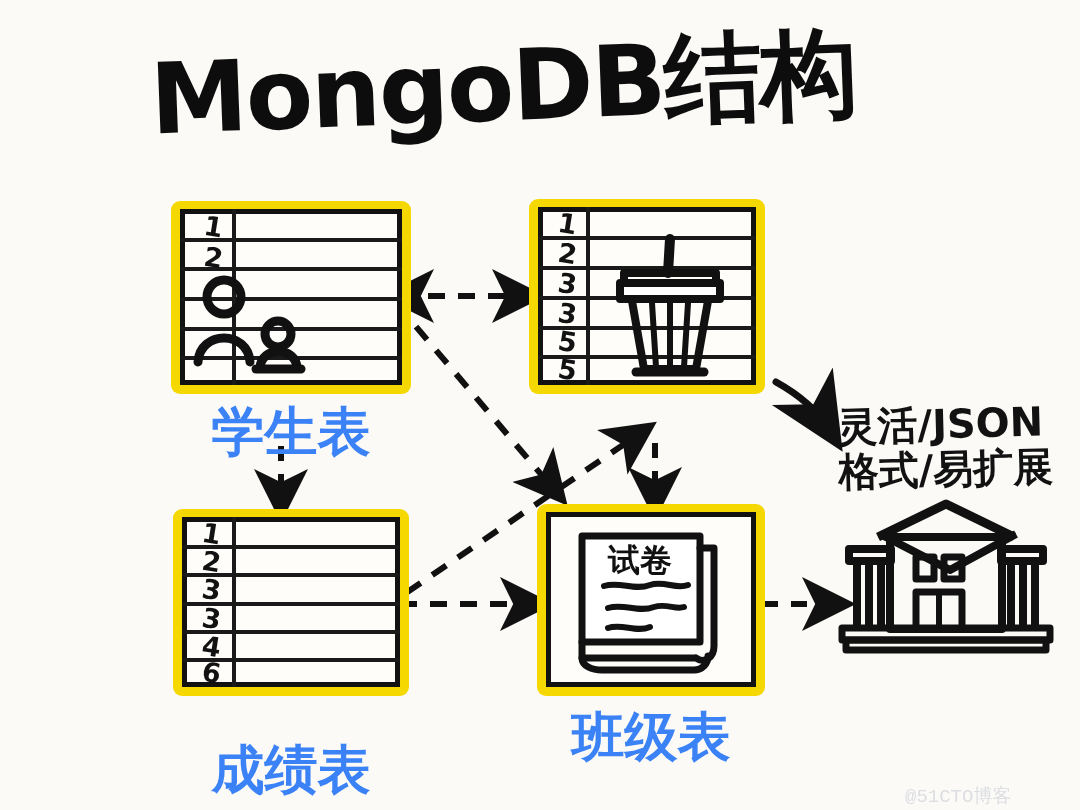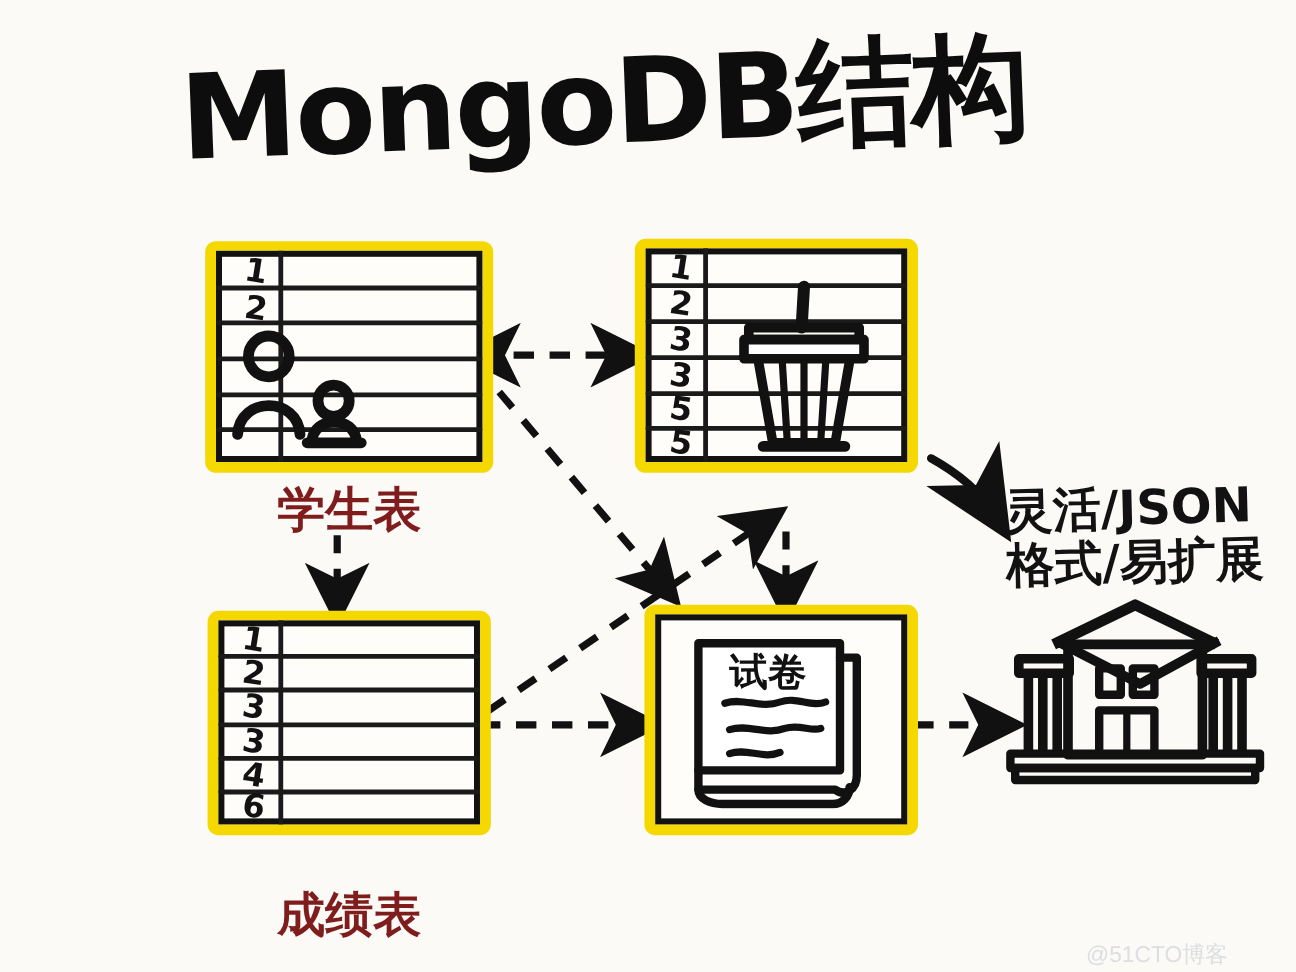--- a/index.html
+++ b/index.html
@@ -59,23 +59,23 @@
     position:absolute;
     font-family:"DejaVu Sans", sans-serif;
     font-size:27px;
     font-weight:bold;
     color:#121212;
     transform:rotate(9deg);
   }
   .caption {
     position:absolute;
     font-family:"DejaVu Sans", sans-serif;
-    font-size:40px;
-    font-weight:bold;
-    color:#7f1d1d;
+    font-size:53px;
+    font-weight:bold;
+    color:#3b82f6;
     white-space:nowrap;
     text-align:center;
   }
 
   
   .note {
     position:absolute;
     font-family:"DejaVu Sans", sans-serif;
     font-size:40px;
     font-weight:bold;
@@ -93,21 +93,21 @@
     color:#d4d6da;
     font-size:29px;
     font-family:"DejaVu Sans", sans-serif;
     white-space:nowrap;
   }
   .wm-sub {
     position:absolute;
     left:905px; top:783px;
     color:#dcdee2;
     font-size:19px;
-    font-family:Liberation Sans, sans-serif;
+    font-family:Liberation Mono, monospace;
     white-space:nowrap;
   }
 </style>
 </head>
 <body>
 
 <div id="canvas">
 
   <div class="title">MongoDB结构</div>
 
@@ -271,20 +271,21 @@
         <path d="M14,12 L132,12 L132,118 L14,118 Z" fill="#fff"></path>
         <path d="M132,24 L146,24 L146,122 C146,134 136,140 128,134"></path>
         <path d="M14,118 L14,134 C14,142 24,146 34,146 L126,146 C134,146 140,140 140,132"></path>
         <path d="M14,134 L126,134"></path>
         <path d="M36,62 C52,57 66,67 82,61 C96,56 108,66 120,61" stroke-width="6"></path>
         <path d="M40,84 C56,79 70,89 86,83 C98,79 108,86 116,83" stroke-width="6"></path>
         <path d="M40,104 C54,99 68,109 82,103" stroke-width="6"></path>
       </g>
       <text x="40" y="47" font-family="DejaVu Sans, sans-serif" font-size="32" font-weight="bold" fill="#111">试卷</text>
     </svg>
+    <div class="caption" style="left:-2px;top:190px;width:214px;">班级表</div>
   </div>
 
   <div class="note" style="left:838px;top:402px;">
     <div>灵活/JSON</div>
     <div>格式/易扩展</div>
   </div>
 
   <div class="wm-sub">@51CTO博客</div>
 
 </div>

